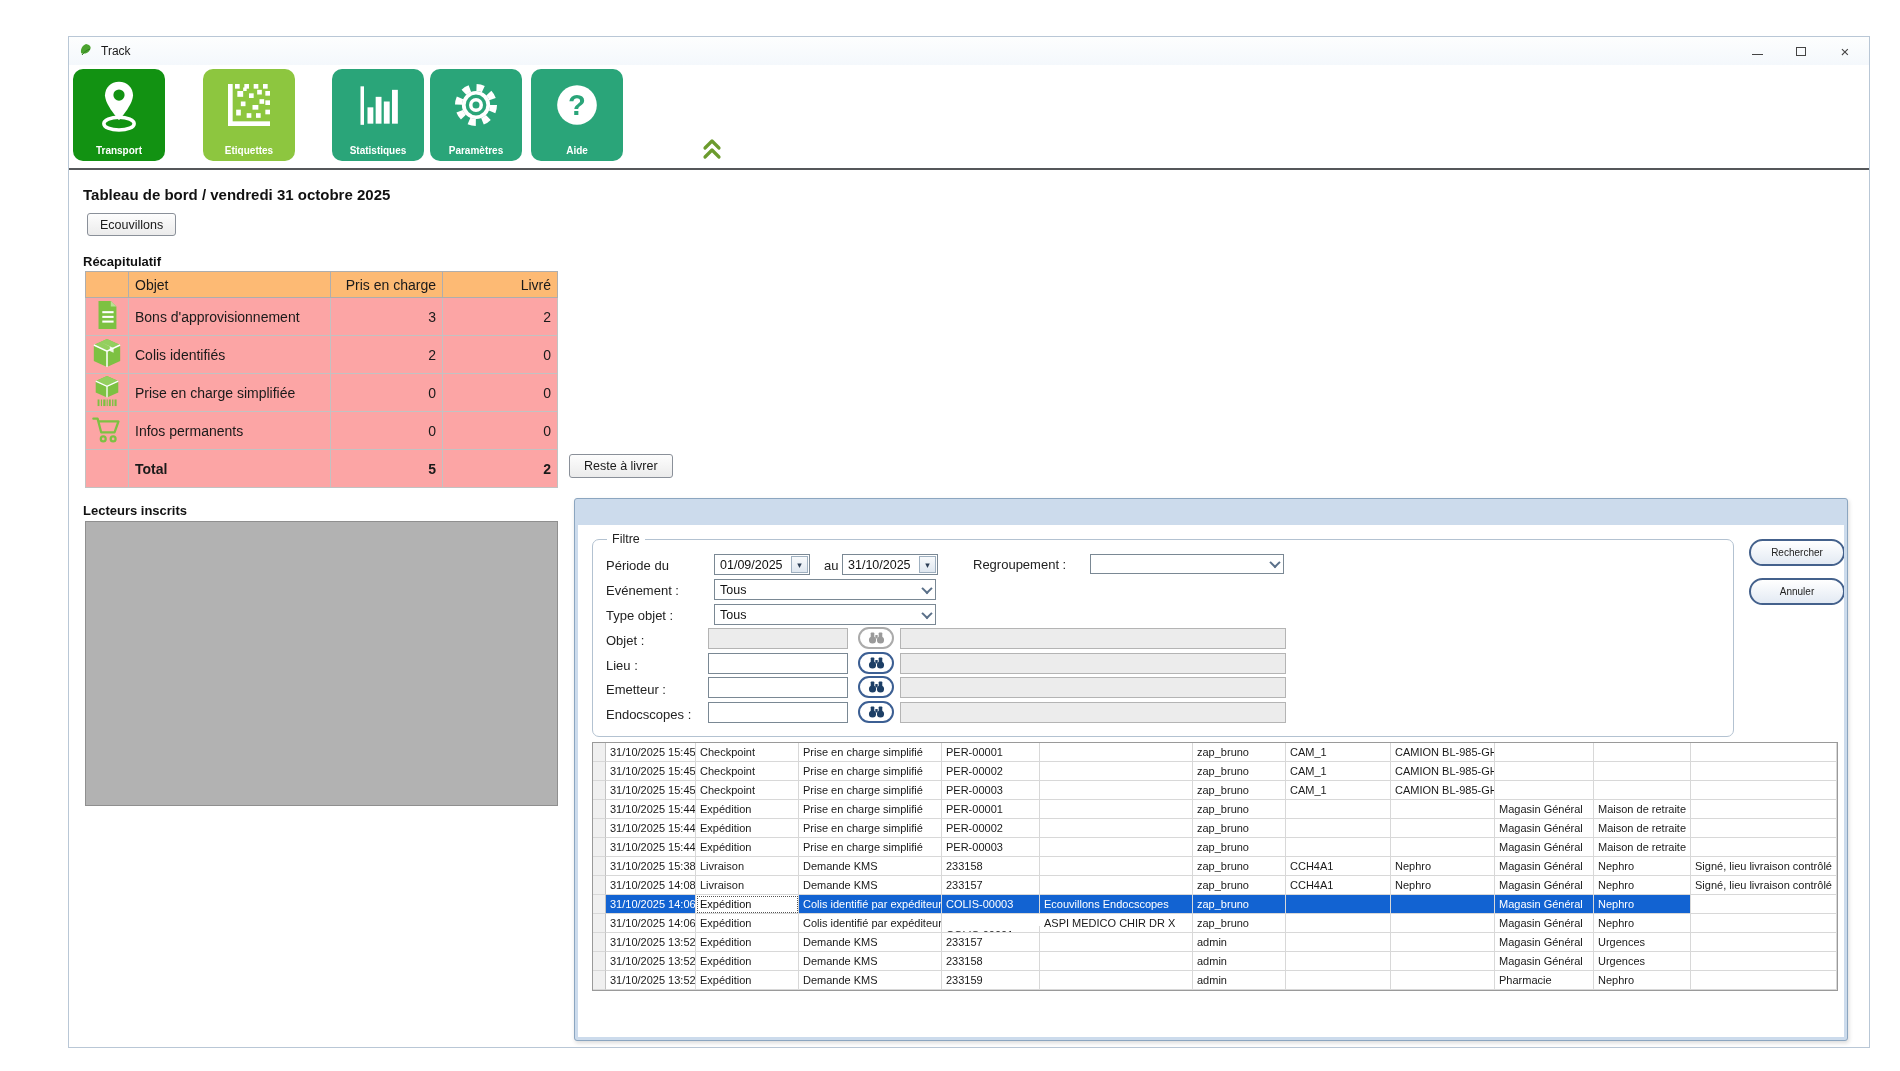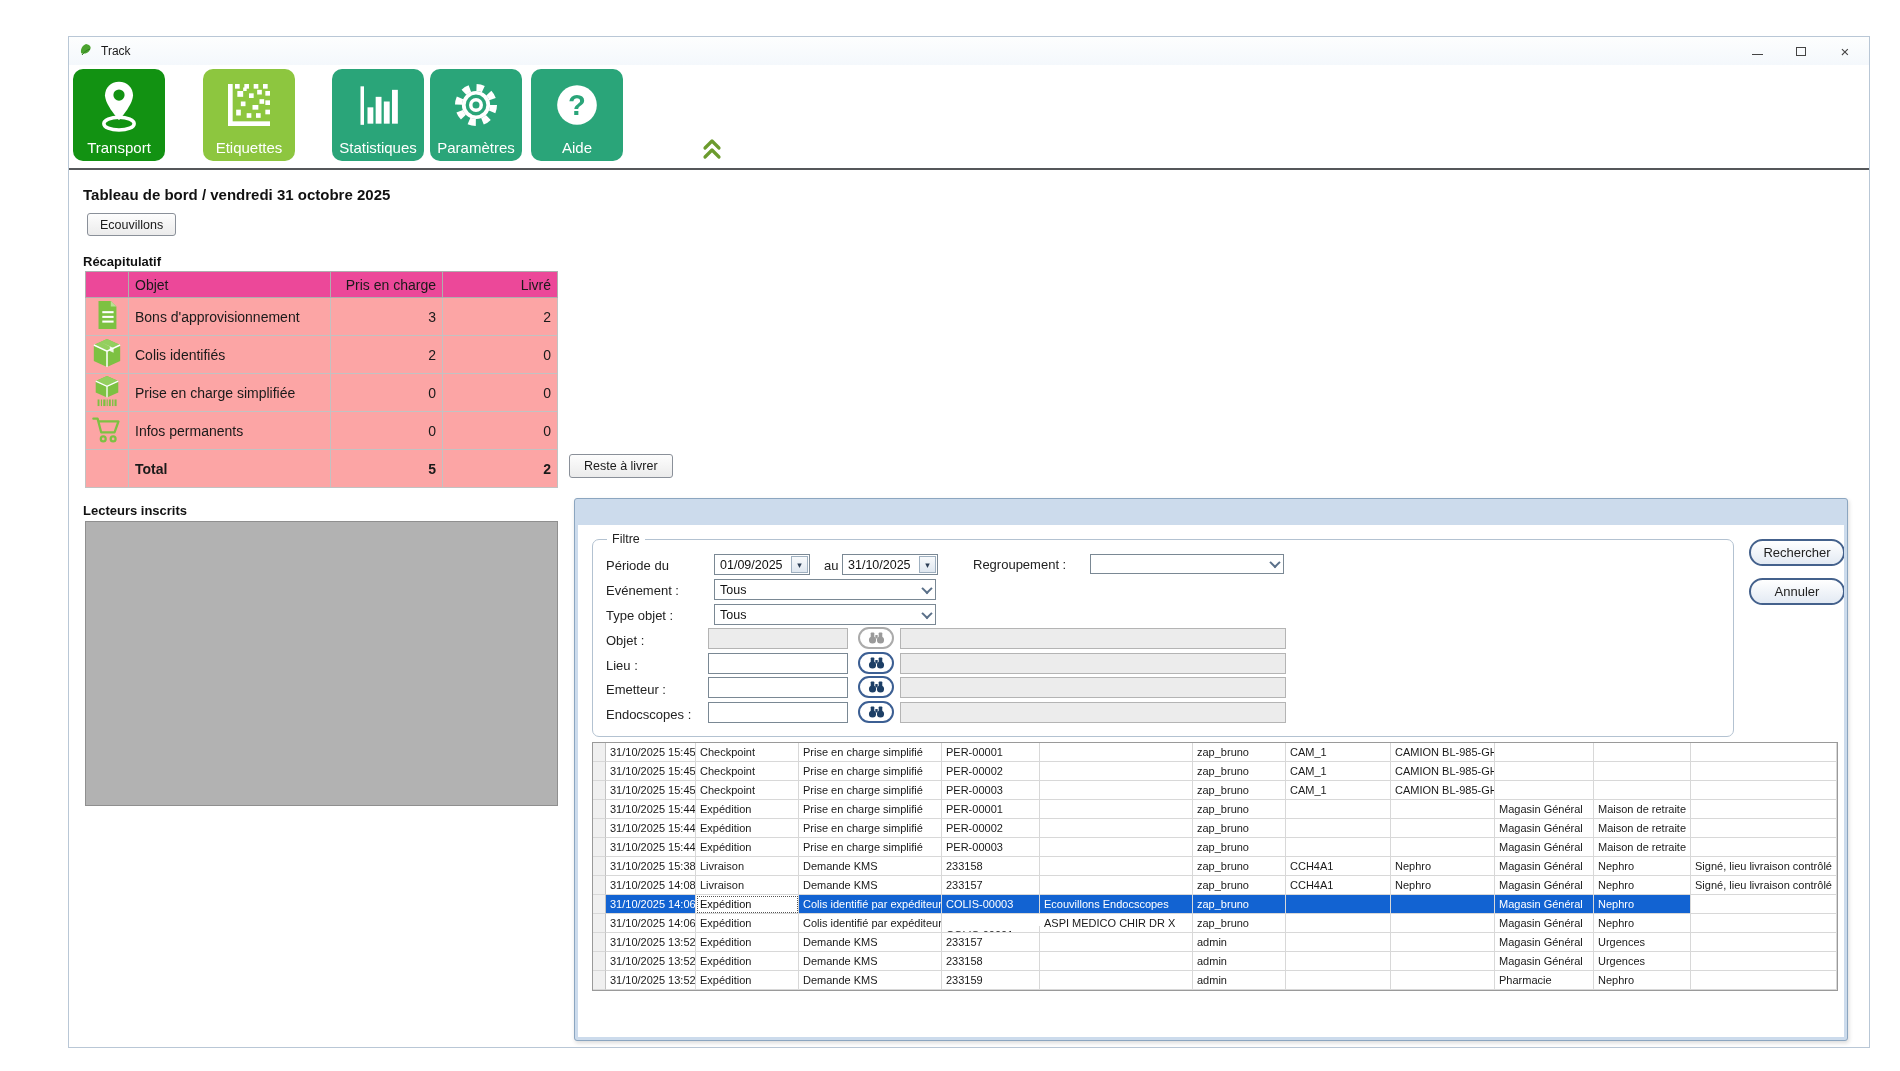--- a/index.html
+++ b/index.html
@@ -14,38 +14,38 @@
   .winctrl  { width:44px; height:28px; display:flex; align-items:center; justify-content:center;
               color:#444; font-size:15px; cursor:default; }
   .glyph-min { display:inline-block; width:11px; border-bottom:1px solid #444; height:8px; }
   .glyph-max { display:inline-block; width:10px; height:9px; border:1px solid #444; }
   .glyph-close { font-size:15px; line-height:15px; }
 
   
   .tb-btn { position:absolute; top:32px; width:92px; height:92px; border-radius:10px; cursor:pointer;
             display:flex; flex-direction:column; align-items:center; justify-content:flex-end; padding-bottom:5px; }
   .tb-btn .ticon { position:absolute; top:8px; left:50%; transform:translateX(-50%); width:56px; height:56px; }
-  .tb-btn .tlabel { color:#fff; font-size:15px; font-weight:normal;text-align:center; }
+  .tb-btn .tlabel { color:#fff; font-size:10px; font-weight:bold;text-align:center; }
   .collapse { position:absolute; left:632px; top:100px; width:22px; height:24px; cursor:pointer; }
   .toolbar-sep { position:absolute; left:0; right:0; top:131px; height:2px; background:#55575a; }
 
   
   .dash-title { position:absolute; left:14px; top:149px; font-size:15px; font-weight:bold; color:#111; }
   .btn-classic { background:linear-gradient(#fdfdfd,#ebebeb); border:1px solid #8a9099; border-radius:3px;
                  font-size:12.5px; color:#1a1a1a; display:inline-flex; align-items:center; justify-content:center;
                  cursor:pointer; font-family:"Liberation Sans",sans-serif; }
   #refresh-btn { position:absolute; left:18px; top:176px; height:23px; padding:0 12px; }
   #reste-btn   { position:absolute; left:500px; top:417px; height:24px; padding:0 14px; }
 
   .sec-label { position:absolute; font-size:13px; font-weight:bold; color:#111; }
 
   table.recap { position:absolute; left:16px; top:234px; width:473px; border-collapse:collapse;
                 font-size:14px; color:#1a1a1a; }
   table.recap th, table.recap td { border:1px solid #c2c2c2; }
-  table.recap tr.hdr th { background:#ec4899; height:26px; font-weight:normal; text-align:left; padding:0 6px; border-color:#aeaeae;margin-top:9px; }
+  table.recap tr.hdr th { background:#fdba74; height:26px; font-weight:normal; text-align:left; padding:0 6px; border-color:#aeaeae;margin-top:9px; }
   table.recap tr.hdr th.num { text-align:right; }
   table.recap td { height:38px; padding:0 6px; background:#fca5a5; }
   table.recap td.icon-cell { width:43px; text-align:center; padding:0; }
   table.recap td.num { text-align:right; width:112px; }
   table.recap tr.total td { font-weight:bold; }
   table.recap { border:1px solid #8f8f8f; }
 
   .lect-wrap { position:absolute; left:16px; top:484px; width:473px; border:1px solid #8f8f8f; background:#b2b2b2; }
   table.lect { border-collapse:collapse; width:100%; font-size:12px; color:#1a1a1a; }
   table.lect th { background:#f3f3f3; font-weight:normal; text-align:left; height:21px; padding:0 5px;
@@ -84,21 +84,21 @@
   .combo .ctext { flex:1; padding-left:5px; }
   .combo .carrow { width:17px; align-self:stretch; display:flex; align-items:center; justify-content:center;
                    color:#49617d; font-size:9px; }
   .combo.dropbtn .carrow { border:1px solid #9fb0c0; margin:1px; background:linear-gradient(#f8fafc,#dfe7f0); color:#2c3e55; }
   .chev { width:8px; height:8px; border-right:2px solid #5a7089; border-bottom:2px solid #5a7089;
           transform:rotate(45deg) translate(-1px,-1px); }
   .binoc { position:absolute; width:36px; height:22px; border-radius:11px; background:#fff; border:2px solid #3c5f93;
            display:flex; align-items:center; justify-content:center; cursor:pointer; }
   .binoc.dis { border-color:#ababab; }
   .pillbtn { position:absolute; width:96px; height:27px; border-radius:14px; border:2px solid #44618c;
-             background:linear-gradient(#ffffff,#e3eaf3); font-size:13px; color:#222;
+             background:linear-gradient(#ffffff,#e3eaf3); font-size:10px; color:#222;
              display:flex; align-items:center; justify-content:center; cursor:pointer; }
 
   
   .egrid { position:absolute; left:14px; top:217px; border:1px solid #9a9a9a; background:#fff; }
   .erow { display:flex; height:19px; }
   .erow.hdr { height:18px; }
   .ecell { border-right:1px solid #d8d8d8; border-bottom:1px solid #d8d8d8; font-size:11px; color:#1a1a1a;
            padding:0 0 0 4px; line-height:18px; white-space:nowrap; overflow:hidden; }
   .erow.hdr .ecell { background:#fbfbfb; border-right:1px solid #c2c2c2; border-bottom:1px solid #a8a8a8; line-height:17px; }
   .ecell.rowsel { background:#f0f0f0; border-right:1px solid #c2c2c2; padding:0; }

